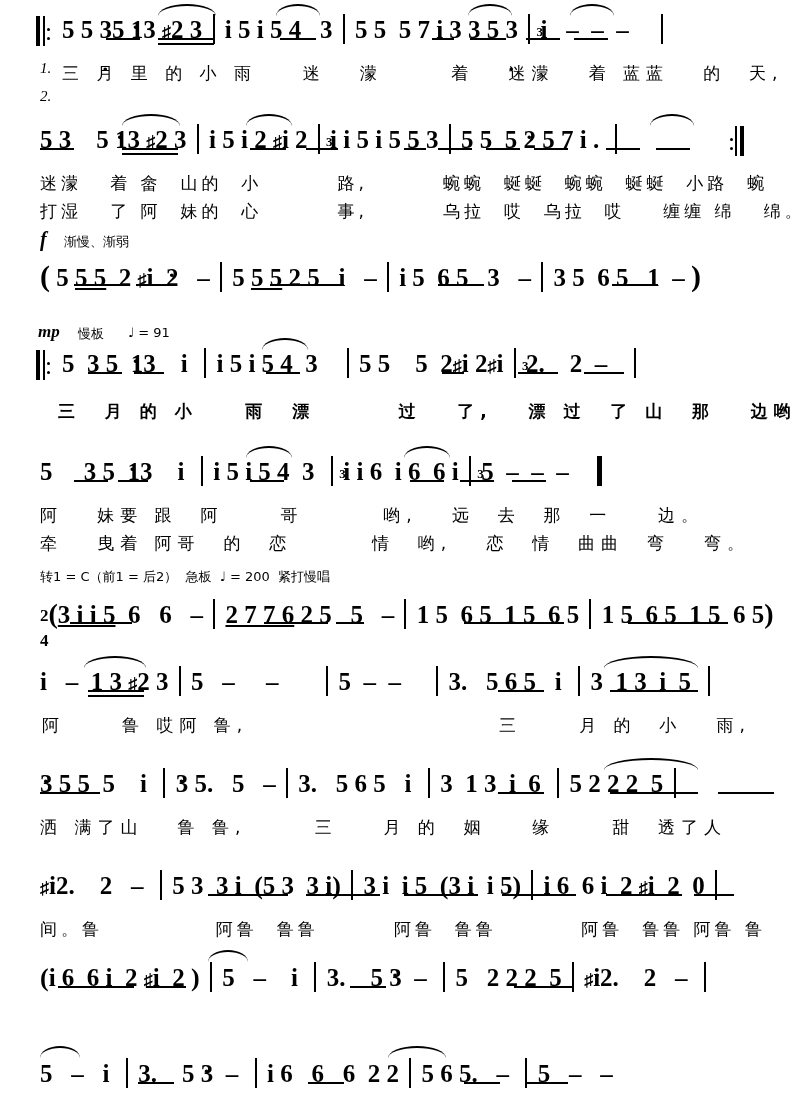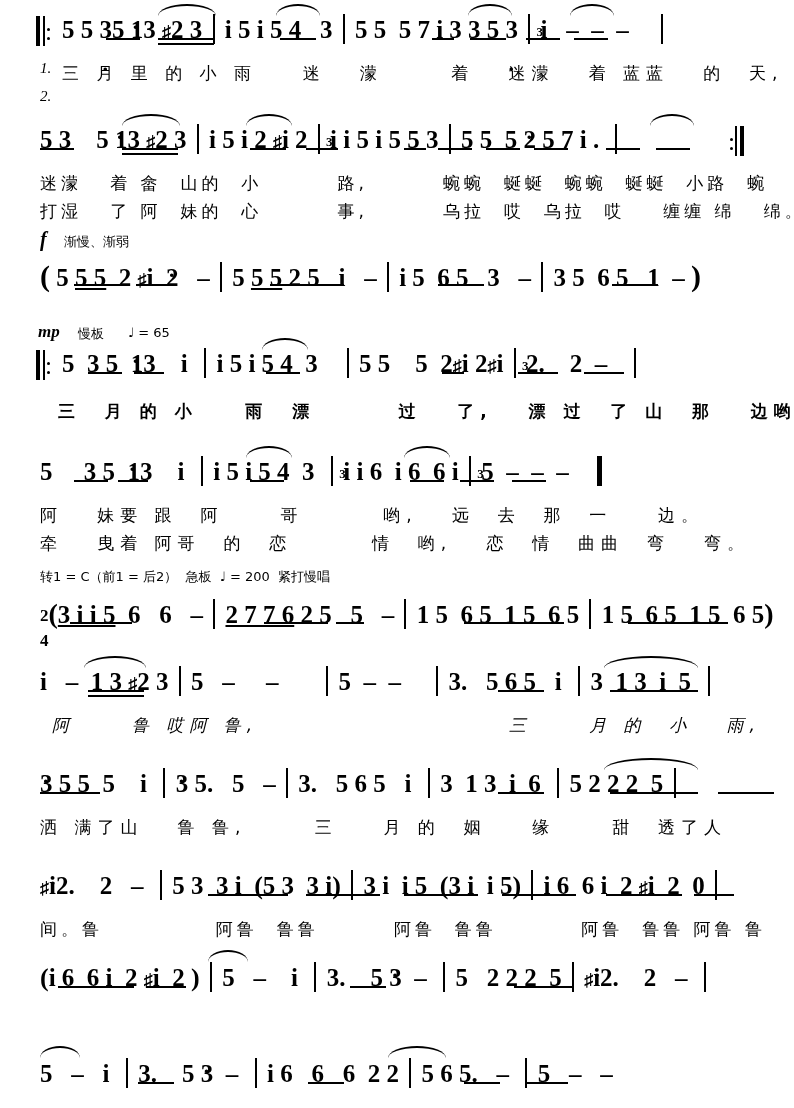--- a/index.html
+++ b/index.html
@@ -154,21 +154,21 @@
       <div class="abs beam" style="left:252px;top:30px;width:74px;"></div>
       <div class="abs beam" style="left:420px;top:30px;width:46px;"></div>
       <div class="abs beam" style="left:594px;top:30px;width:46px;"></div>
     </div>
   </div>
 
   <div class="sys" style="position:absolute;top:322px;left:0;width:758px;">
     <div class="row" style="height:24px;">
       <span class="abs dyn" style="left:20px;top:0;font-size:17px;">mp</span>
       <span class="abs mark" style="left:60px;top:3px;">慢板</span>
-      <span class="abs mark" style="left:110px;top:3px;">♩ = 65</span>
+      <span class="abs mark" style="left:110px;top:3px;">♩ = 91</span>
     </div>
     <div class="row" style="height:52px;">
       <div class="abs" style="left:18px;top:4px;">
         <span class="repeat-start"></span><span class="dots" style="left:11px;">
             <span></span>
             <span></span>
           </span>
       </div>
       <div class="abs notes" style="left:44px;top:-4px;font-size:0;color:transparent;">‖: 5  3 5  1 3     i     | i   5 i  5 4   3     | 5 5     5   2 #i  2 #i | 3 2.     2    -   |</div>
       <div class="abs notes" style="left:44px;top:-4px;">5 &nbsp;3 5 &nbsp;<span style="position:relative">1<span class="abs" style="left:2px;top:-16px;font-size:22px;">.</span></span>3 &nbsp;&nbsp;&nbsp;i &nbsp;<span class="bar"></span> <span style="position:relative">i<span class="abs" style="left:1px;top:-16px;font-size:22px;">.</span></span> 5 i 5 4 &nbsp;3 &nbsp;&nbsp; <span class="bar"></span> 5 5 &nbsp;&nbsp;&nbsp;5 &nbsp;2<span style="font-size:18px;">♯</span>i 2<span style="font-size:18px;">♯</span>i <span class="bar"></span> <span style="position:relative"><span style="font-size:13px;position:absolute;left:-4px;top:-6px;">3</span>2.</span> &nbsp;&nbsp;&nbsp;2 &nbsp;– <span class="bar" style="margin-left:20px;"></span></div>
@@ -226,21 +226,21 @@
       <div class="abs notes" style="left:22px;top:0;font-size:0;color:transparent;">i   -   1 3  #2 3  | 5     -   -   -   | 5     -  -  | 3.   5 6 5   i  | 3  1 3  i  5  |</div>
       <div class="abs notes" style="left:22px;top:0;">i &nbsp;&nbsp;– &nbsp;1 3 <span style="font-size:18px;">♯</span>2 3 <span class="bar"></span> 5 &nbsp;&nbsp;– &nbsp;&nbsp;&nbsp;&nbsp;– &nbsp;&nbsp;&nbsp;&nbsp;&nbsp; <span class="bar"></span> 5 &nbsp;– &nbsp;– &nbsp;&nbsp;&nbsp; <span class="bar"></span> 3. &nbsp;&nbsp;5 6 5 &nbsp;&nbsp;i &nbsp;<span class="bar"></span> 3 &nbsp;1 3 &nbsp;i &nbsp;5 &nbsp;<span class="bar"></span></div>
       <div class="abs beam" style="left:70px;top:30px;width:56px;"></div>
       <div class="abs beam" style="left:70px;top:35px;width:56px;"></div>
       <div class="abs beam" style="left:480px;top:30px;width:46px;"></div>
       <div class="abs beam" style="left:592px;top:30px;width:88px;"></div>
       <div class="abs slur" style="left:66px;top:-4px;width:62px;"></div>
       <div class="abs slur" style="left:586px;top:-4px;width:94px;"></div>
     </div>
     <div class="row" style="height:28px;">
-      <span class="abs lyric" style="left:34px;top:0;letter-spacing:6px;font-style:italic;">阿     鲁 哎阿 鲁,                      三     月 的  小   雨,</span>
+      <span class="abs lyric" style="left:24px;top:0;letter-spacing:6px;">阿     鲁 哎阿 鲁,                      三     月 的  小   雨,</span>
     </div>
   </div>
 
   <div class="sys" style="position:absolute;top:762px;left:0;width:758px;">
     <div class="row" style="height:52px;">
       <div class="abs notes" style="left:22px;top:0;font-size:0;color:transparent;">3 5 5  5  i  | 3 5.   5     -  | 3.   5 6 5   i  | 3  1 3  i  6  | 5 2 2 2  5 |</div>
       <div class="abs notes" style="left:22px;top:0;"><span style="position:relative">3<span class="abs" style="left:3px;top:-16px;font-size:22px;">.</span></span> 5 5 &nbsp;5 &nbsp;&nbsp;&nbsp;i &nbsp;<span class="bar"></span> <span style="position:relative">3<span class="abs" style="left:3px;top:-16px;font-size:22px;">.</span></span> 5. &nbsp;&nbsp;5 &nbsp;&nbsp;– <span class="bar"></span> 3. &nbsp;&nbsp;5 6 5 &nbsp;&nbsp;i &nbsp;<span class="bar"></span> 3 &nbsp;1 3 &nbsp;i &nbsp;6 &nbsp;<span class="bar"></span> 5 2 2 2 &nbsp;5 <span class="bar"></span></div>
       <div class="abs beam" style="left:22px;top:30px;width:60px;"></div>
       <div class="abs beam" style="left:480px;top:30px;width:46px;"></div>
       <div class="abs beam" style="left:592px;top:30px;width:88px;"></div>

